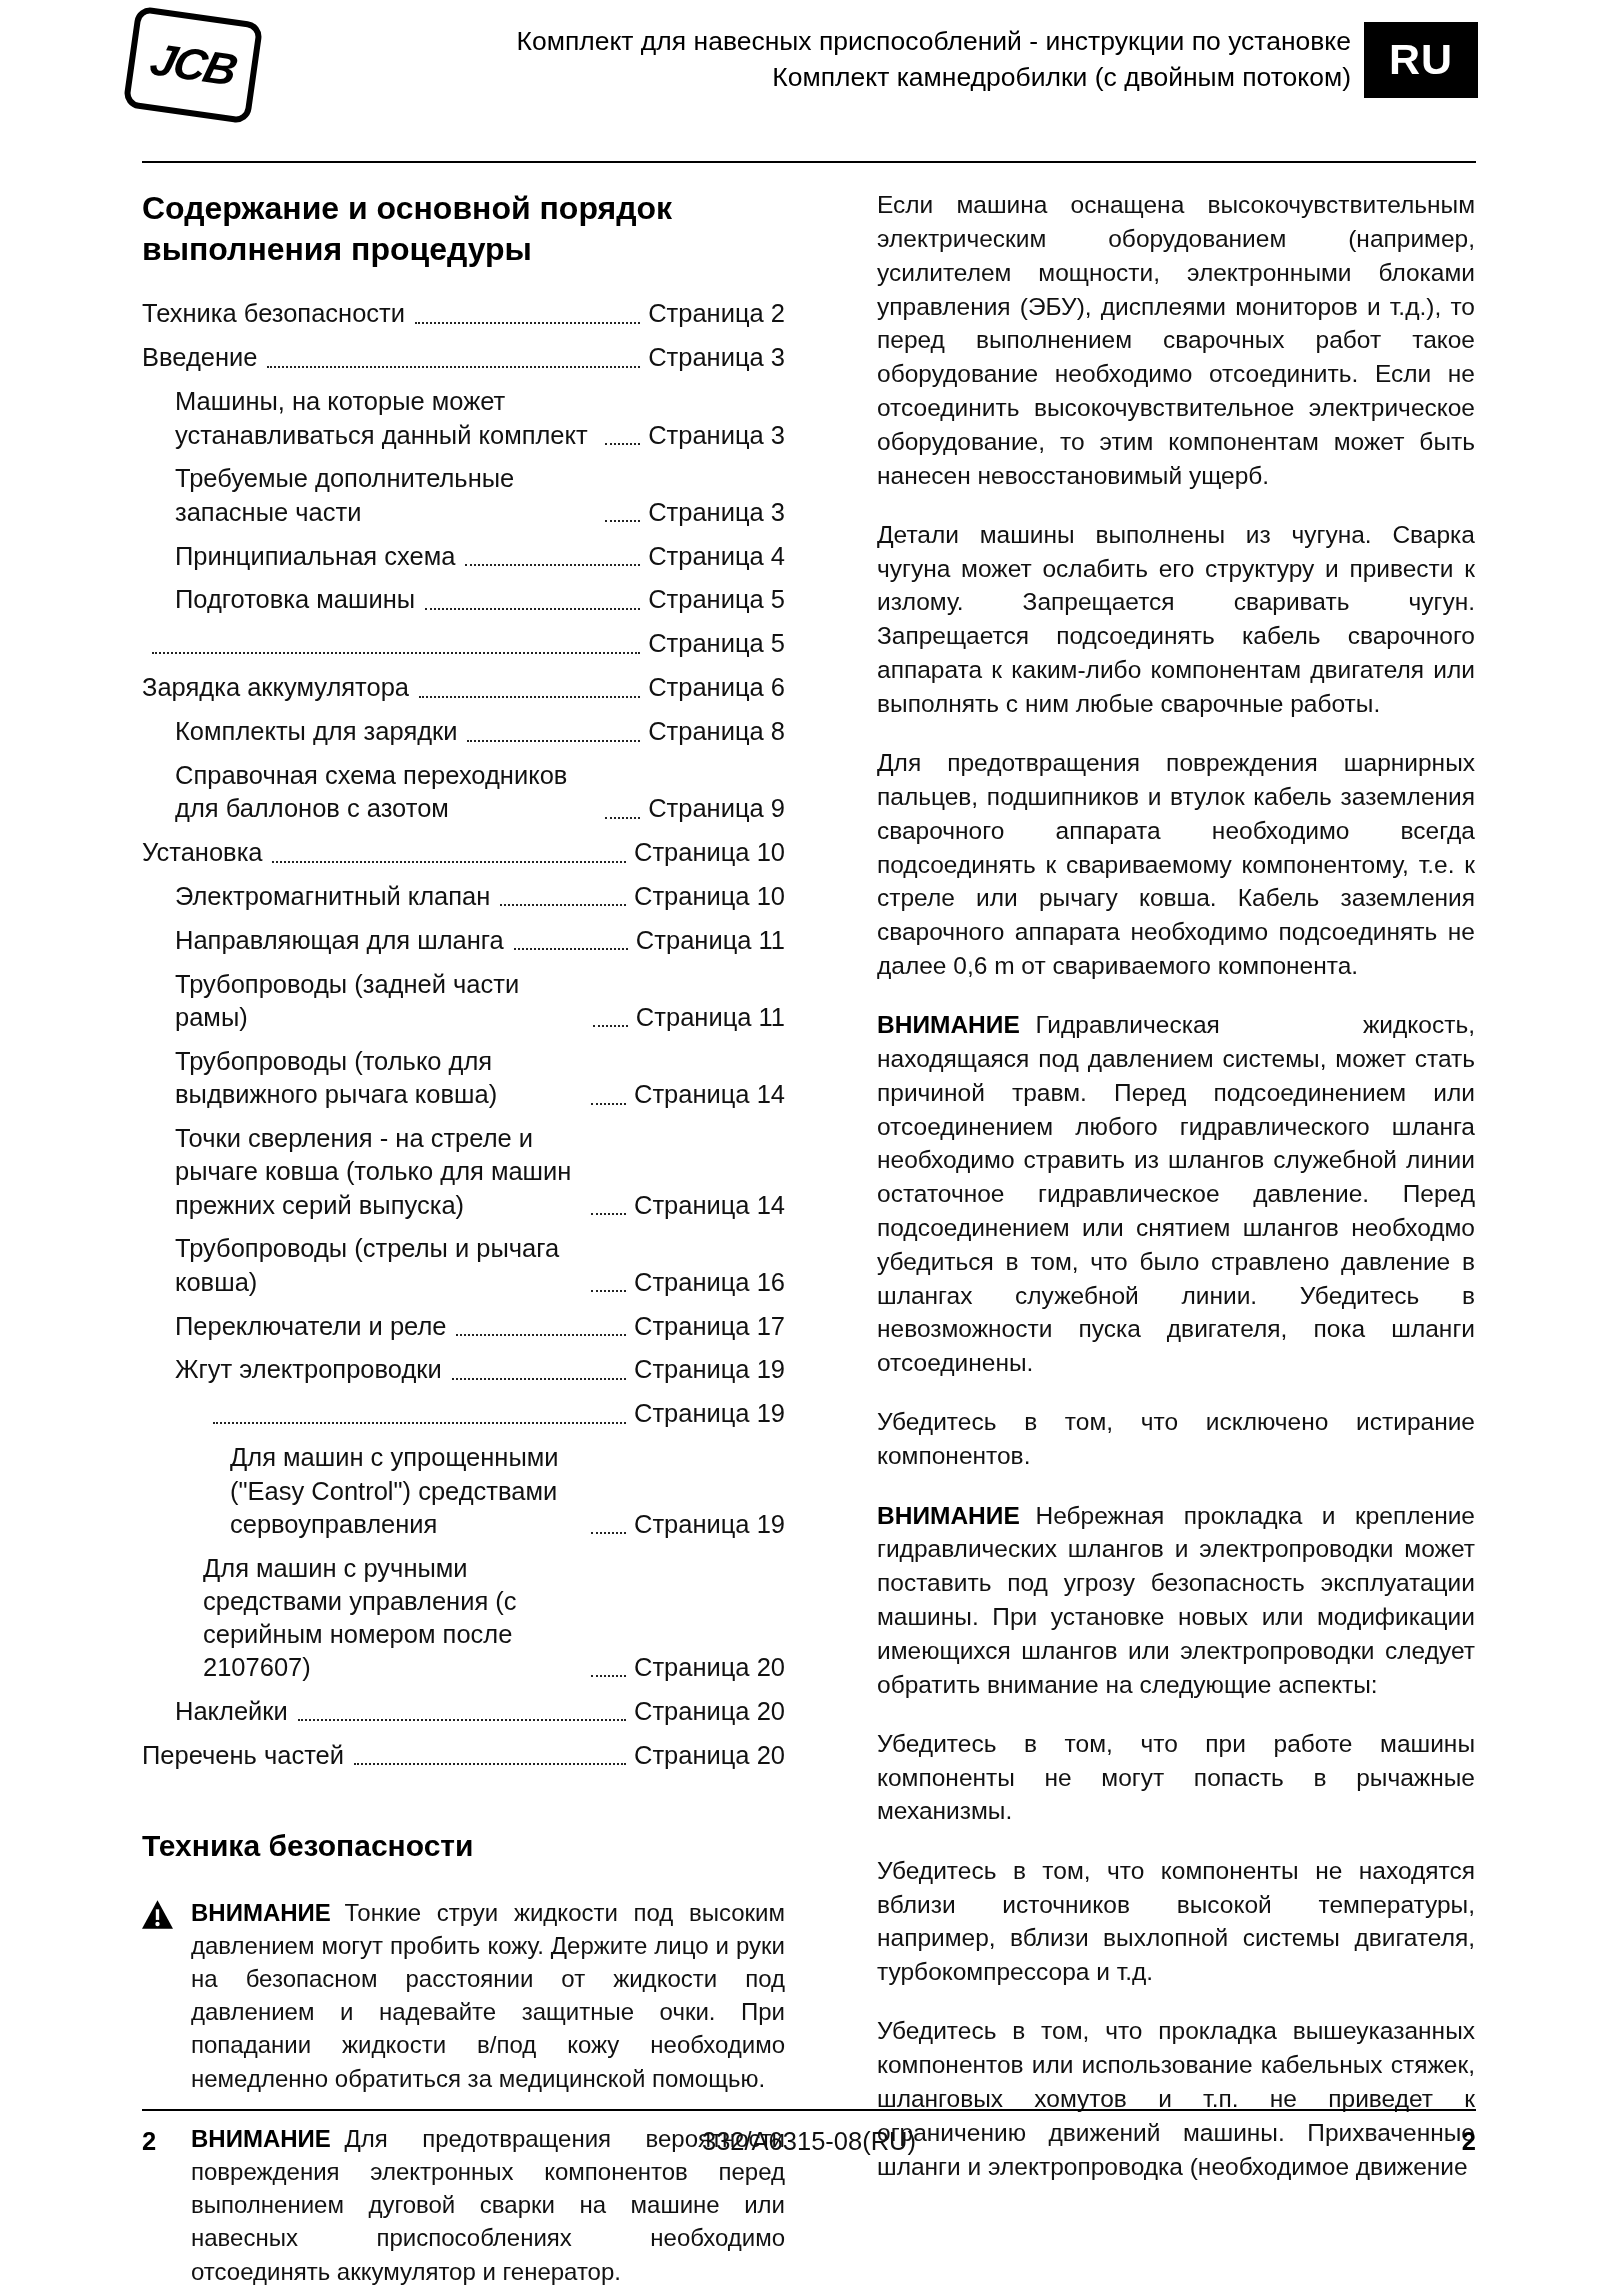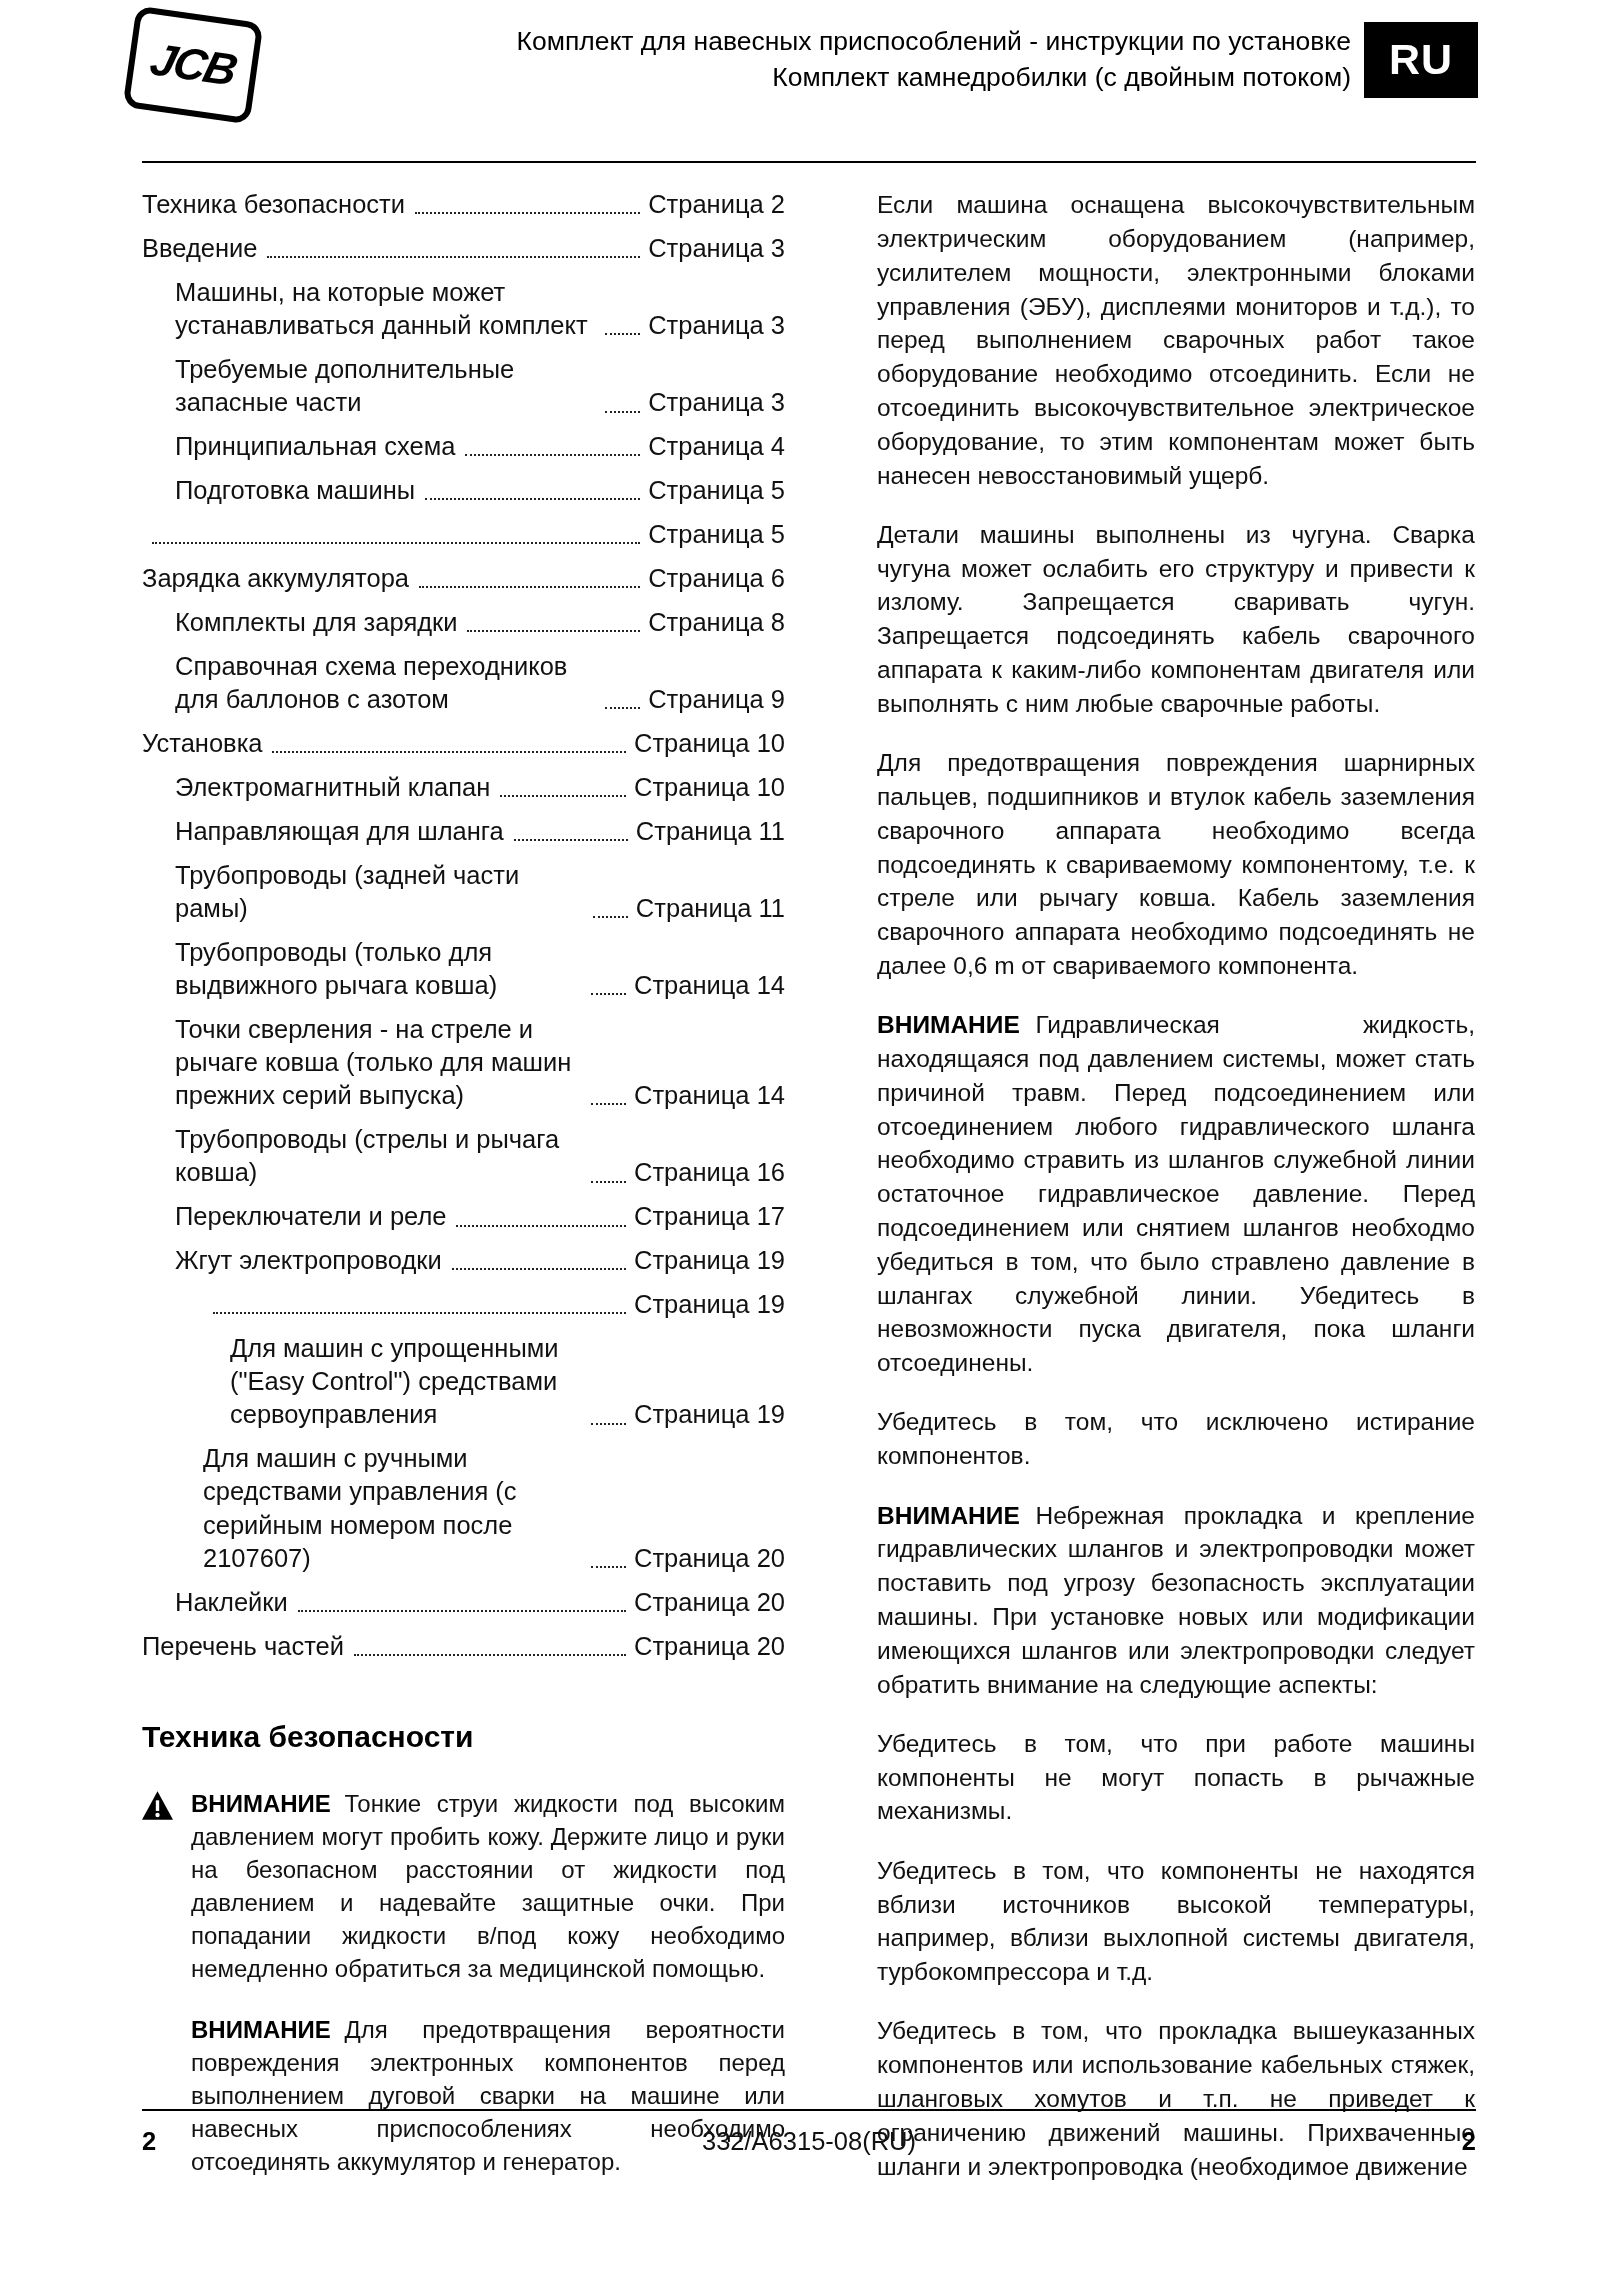--- a/index.html
+++ b/index.html
@@ -91,20 +91,21 @@
         <div>Комплект камнедробилки (с двойным потоком)</div>
       </div>
       <div class="lang-badge">RU</div>
     </div>
   </div>
 
   <hr class="rule">
 
   <div class="columns">
     <div class="col-left">
+      <h1 class="toc-title">Содержание и основной порядок выполнения процедуры</h1>
       <div id="toc-list">
           <div class="toc-row ind0">
             <span class="toc-label">Техника безопасности</span>
             <span class="toc-dots"></span>
             <span class="toc-page">Страница 2</span>
           </div>
           <div class="toc-row ind0">
             <span class="toc-label">Введение</span>
             <span class="toc-dots"></span>
             <span class="toc-page">Страница 3</span>

